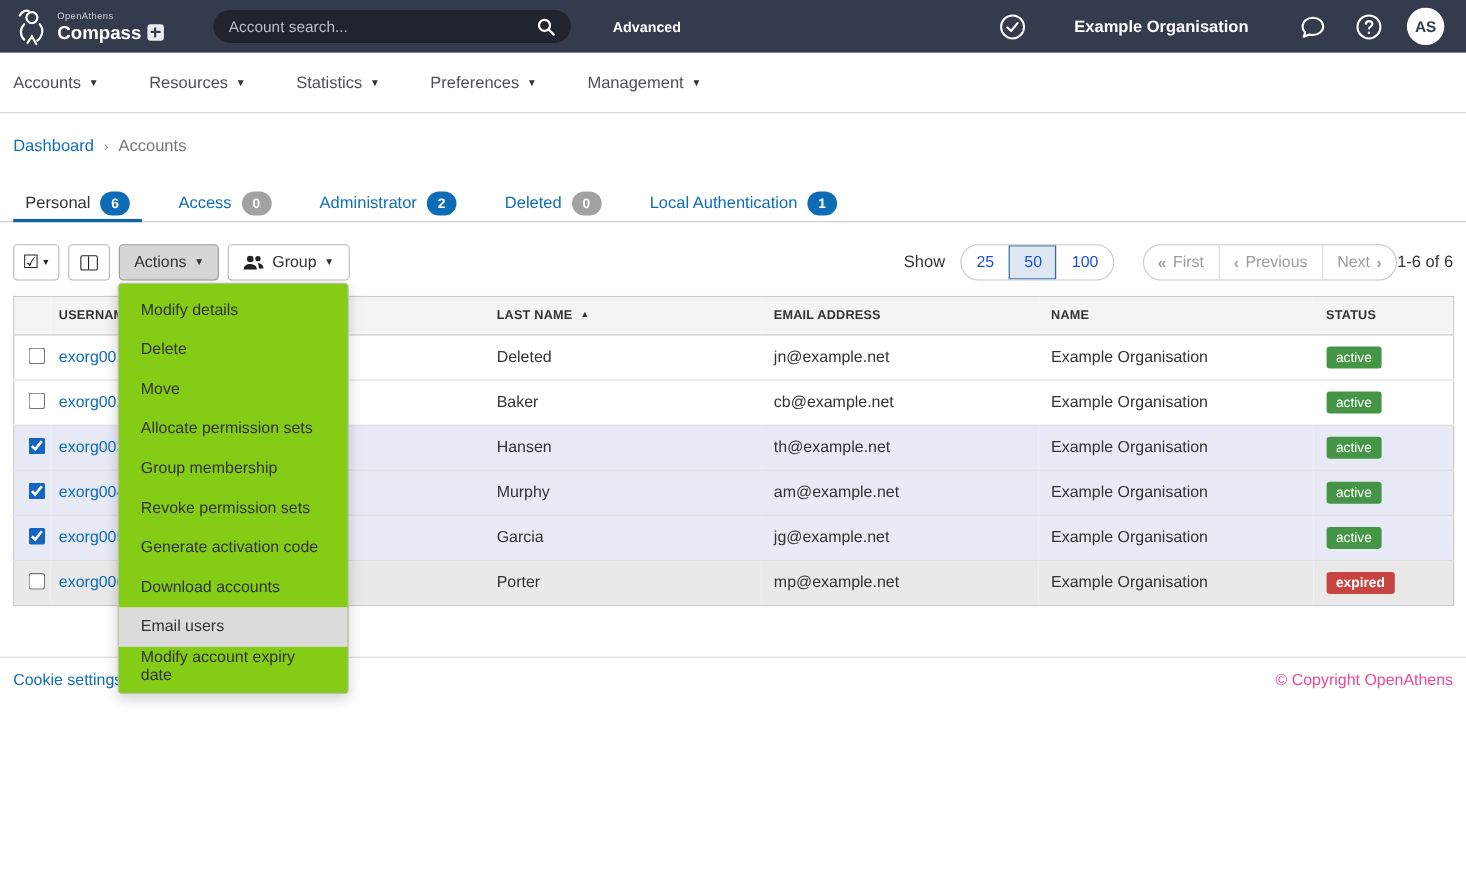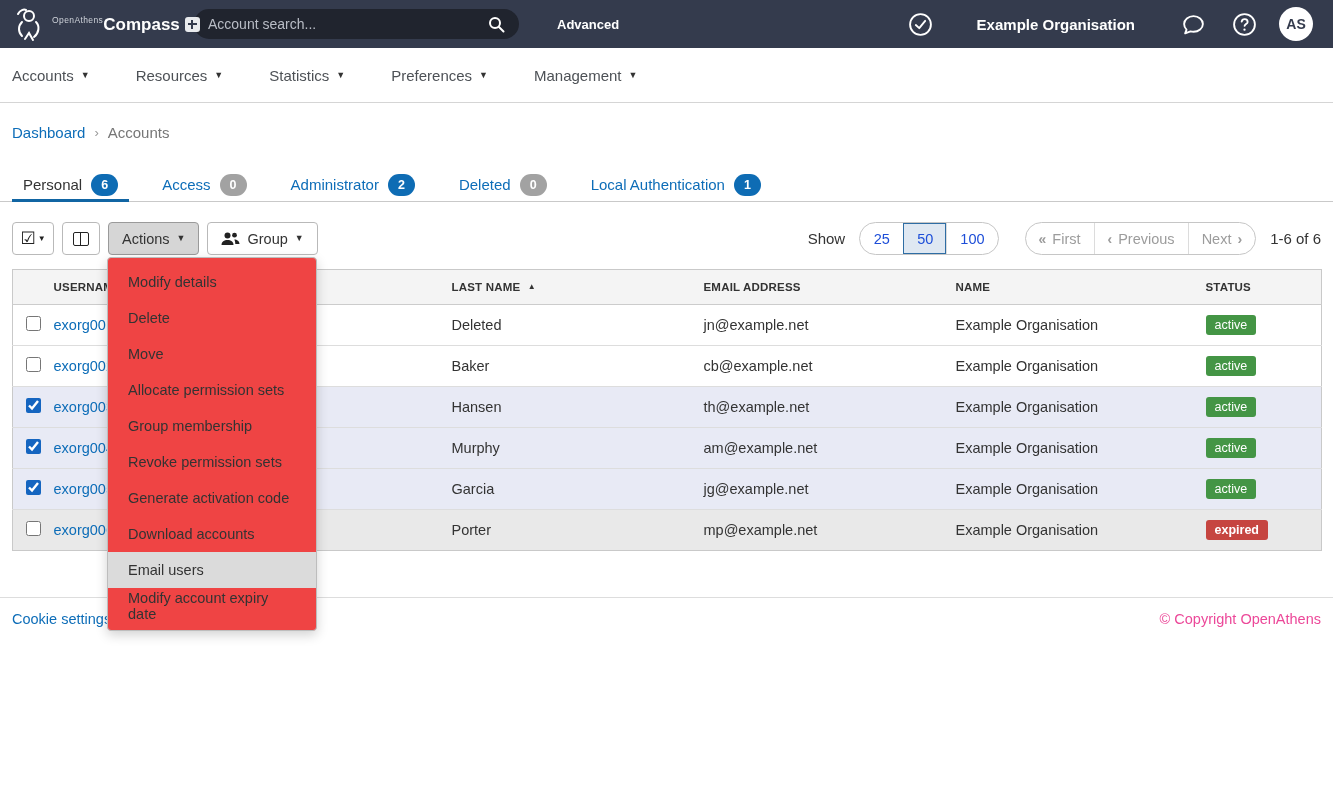--- a/index.html
+++ b/index.html
@@ -8,21 +8,21 @@
     width:1333px; height:795px; position:relative; overflow:hidden;
     background:#fff; font-family:"Liberation Sans", sans-serif; color:#333;
   }
 
   
   .app-header {
     height:48px; background:#343b4d; display:flex; align-items:center;
     padding:0 20px 0 12px; color:#fff;
   }
   .brand { display:flex; align-items:center; gap:6px; width:164px; }
-  .brand-text { display:flex; flex-direction:row; line-height:1; }
+  .brand-text { display:flex; flex-direction:column; line-height:1; }
   .brand-top { font-size:8.5px; color:#cfd3da; letter-spacing:.4px; margin-bottom:2px; }
   .brand-bottom { font-size:17px; font-weight:bold; color:#fff; display:flex; align-items:center; gap:5px;}
   .plus-badge { width:15px; height:15px; background:#e9ebee; border-radius:3px; position:relative; display:inline-block;}
   .plus-badge::before, .plus-badge::after{ content:""; position:absolute; background:#343b4d; }
   .plus-badge::before{ left:6.5px; top:3px; width:2px; height:9px; }
   .plus-badge::after{ top:6.5px; left:3px; height:2px; width:9px; }
 
   .search-pill {
     margin-left:18px; width:325px; height:30px; border-radius:15px;
     background:#20242e; display:flex; align-items:center; padding:0 14px;
@@ -89,21 +89,21 @@
   .pill {
     min-width:43px; display:flex; align-items:center; justify-content:center;
     font-size:14.5px; color:#1d4ed8; padding:0 13px; border-left:1px solid #dcdcdc; cursor:pointer;
   }
   .pill:first-child { border-left:none; }
   .pill.selected { background:#dfe8f2; outline:1px solid #2e6da4; outline-offset:-1px; }
   .pager { margin-left:26px; }
   .pill.pg { color:#9c9c9c; font-size:14.5px; }
   .pill .chev { font-weight:bold; font-size:14px; margin:0 6px 0 0; }
   .pill .chev.after { margin:0 0 0 6px; }
-  .range-text { margin-left:14px; font-size:15px; color:#333; }
+  .range-text { font-size:15px; color:#333; }
 
   
   table.accounts { margin:14px 12px 0; border-collapse:collapse; table-layout:fixed; width:1309px; border:1px solid #c9c9c9; }
   table.accounts col.c-check { width:33px; } table.accounts col.c-user { width:394px; }
   table.accounts col.c-last { width:252px; } table.accounts col.c-email { width:252px; }
   table.accounts col.c-name { width:250px; } table.accounts col.c-status { width:128px; }
   table.accounts th {
     background:#f4f4f4; border-bottom:1px solid #ccc; height:35px; text-align:left;
     font-size:11.5px; font-weight:bold; color:#333; letter-spacing:.2px; padding:0 0 0 12px;
   }
@@ -124,21 +124,21 @@
 
   
   .footer {
     margin-top:46px; border-top:1px solid #ddd; display:flex; justify-content:space-between;
     padding:13px 12px 0; font-size:14.5px;
   }
   .copyright { color:#ec4899; }
 
   
   .actions-menu {
-    position:absolute; left:107px; top:257px; width:210px; background:#ef4444;
+    position:absolute; left:107px; top:257px; width:210px; background:#84cc16;
     border:1px solid #bdbdbd; border-radius:4px; box-shadow:0 4px 12px rgba(0,0,0,.18);
     padding:6px 0; z-index:50;
   }
   .menu-item { height:36px; display:flex; align-items:center; padding:0 20px; font-size:14.5px; color:#333; cursor:pointer; }
   .menu-item.active { background:#dbdbdb; }
 
   svg { display:block; }
 </style>
 </head>
 <body>

